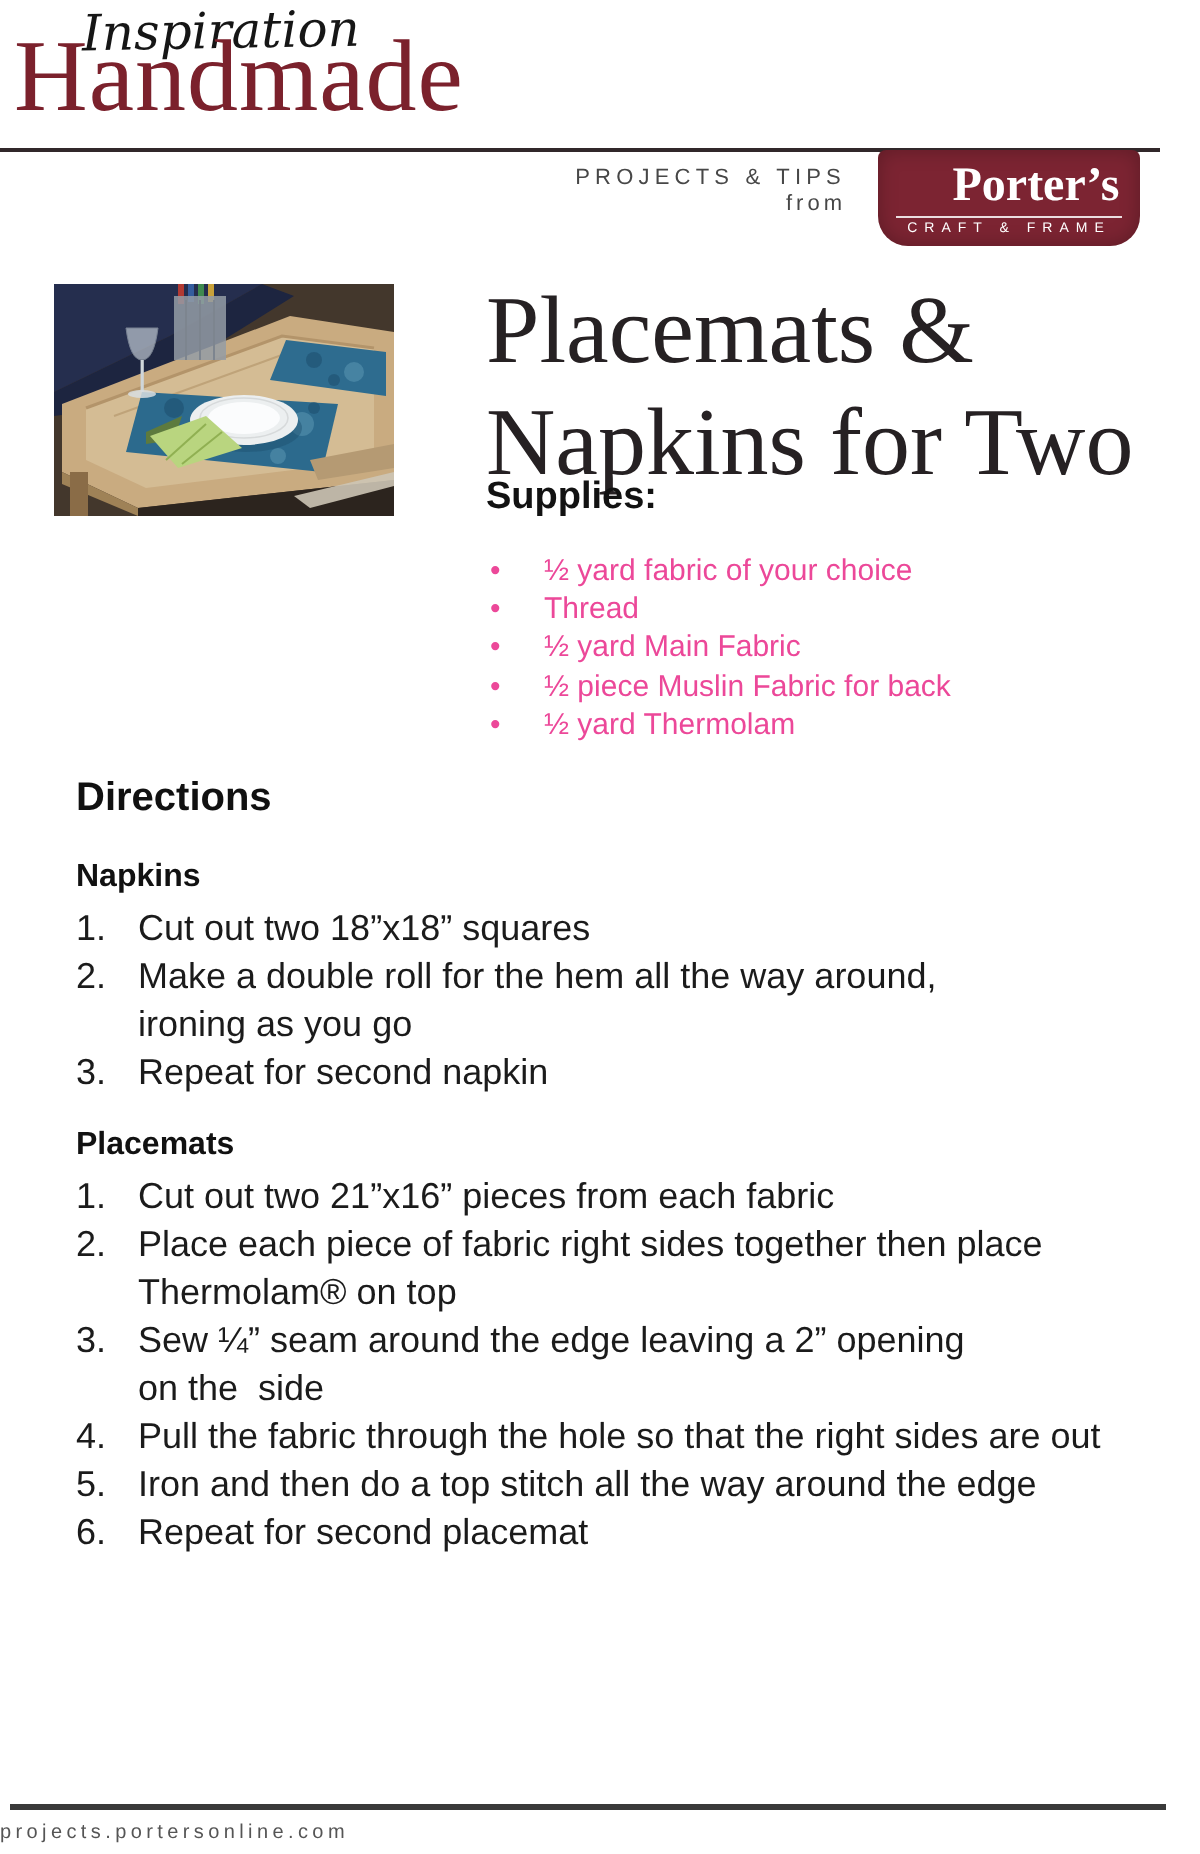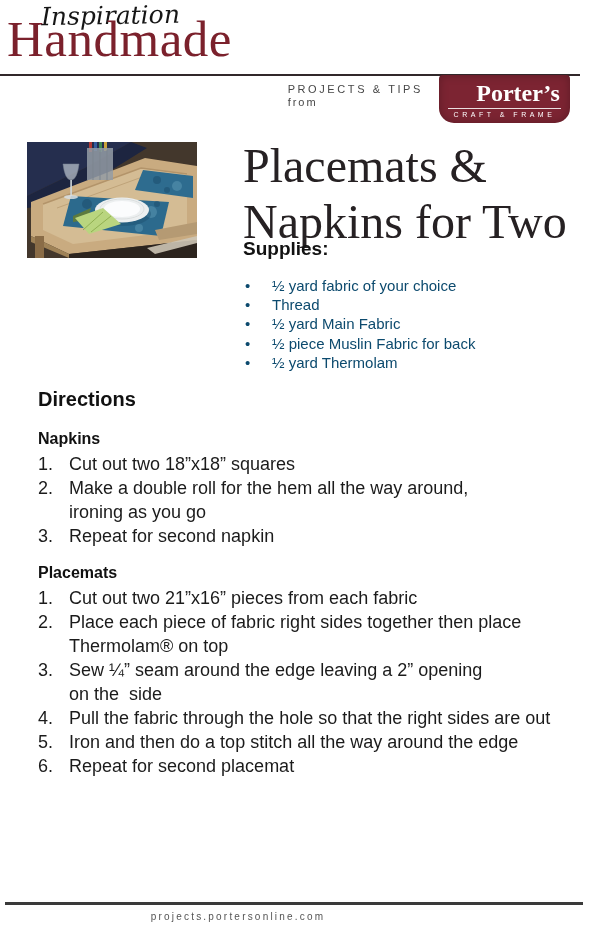--- a/index.html
+++ b/index.html
@@ -14,21 +14,21 @@
     font-family:"DejaVu Serif", serif; font-style:italic;
     font-size:25px; color:#161616; transform:rotate(-1deg);
   }
   .brand-word {
     position:absolute; left:7px; top:14px;
     font-family:"Liberation Serif", serif; font-size:51px; line-height:1;
     color:#7b212c; letter-spacing:0.5px;
   }
   .top-rule { position:absolute; left:0; top:74px; width:580px; height:2px; background:#31282a; }
 
-  .tagline { position:absolute; right:177px; top:83px; text-align:left; color:#474747; }
+  .tagline { position:absolute; right:177px; top:83px; text-align:right; color:#474747; }
   .tagline .l1 { font-size:11px; letter-spacing:2.6px; white-space:nowrap; }
   .tagline .l2 { font-size:11px; letter-spacing:2px; margin-top:1px; }
 
   .badge {
     position:absolute; left:439px; top:75px; width:131px; height:48px;
     background:#7c2432; border-radius:4px 4px 15px 15px; color:#ffffff;
     text-align:center; box-shadow:inset 0 0 10px rgba(0,0,0,.25);
   }
   .badge .name {
     font-family:"Liberation Serif", serif; font-weight:bold;
@@ -40,38 +40,38 @@
   
   .photo { position:absolute; left:27px; top:142px; width:170px; height:116px; display:block; }
 
   
   .title {
     position:absolute; left:243px; top:138px;
     font-family:Liberation Serif, serif; font-size:48px; line-height:1.16;
     color:#262123;
   }
   .supplies-head { position:absolute; left:243px; top:238px; font-size:19px; font-weight:bold; color:#121212; }
-  .supplies { position:absolute; left:243px; top:276px; margin:0; padding:0; list-style:none; font-size:15px; color:#0c4a6e; }
+  .supplies { position:absolute; left:243px; top:276px; margin:0; padding:0; list-style:none; font-size:15px; color:#ec4899; }
   .supplies li { position:relative; padding-left:29px; line-height:19.2px; }
   .supplies li::before { content:"\2022"; position:absolute; left:2px; }
 
   .directions-head { position:absolute; left:38px; top:388px; font-size:20px; font-weight:bold; color:#111111; }
 
   .section { position:absolute; left:38px; width:540px; }
   .section-napkins { top:430px; }
   .section-placemats { top:564px; }
   .section h3 { margin:0 0 4px 0; font-size:16px; font-weight:bold; color:#111111; }
   .steps { counter-reset:s; margin:0; padding:0; list-style:none; font-size:18px; line-height:24px; color:#1b1b1b; }
   .steps li { counter-increment:s; position:relative; padding-left:31px; white-space:pre-wrap; }
   .steps li::before { content:counter(s) "."; position:absolute; left:0; }
 
   
   .footer-rule { position:absolute; left:5px; top:902px; width:578px; height:3px; background:#3a3a3a; }
   .footer-url {
-    position:absolute; left:0; top:911px; width:476px; text-align:center;
+    position:absolute; left:0; top:911px; width:476px; 
     font-size:10px; letter-spacing:2.2px; color:#555555; text-decoration:none;
   }
 </style>
 </head>
 <body>
 
 <div class="page">
 
   <div class="script-word">Inspiration</div>
   <div class="brand-word">Handmade</div>

